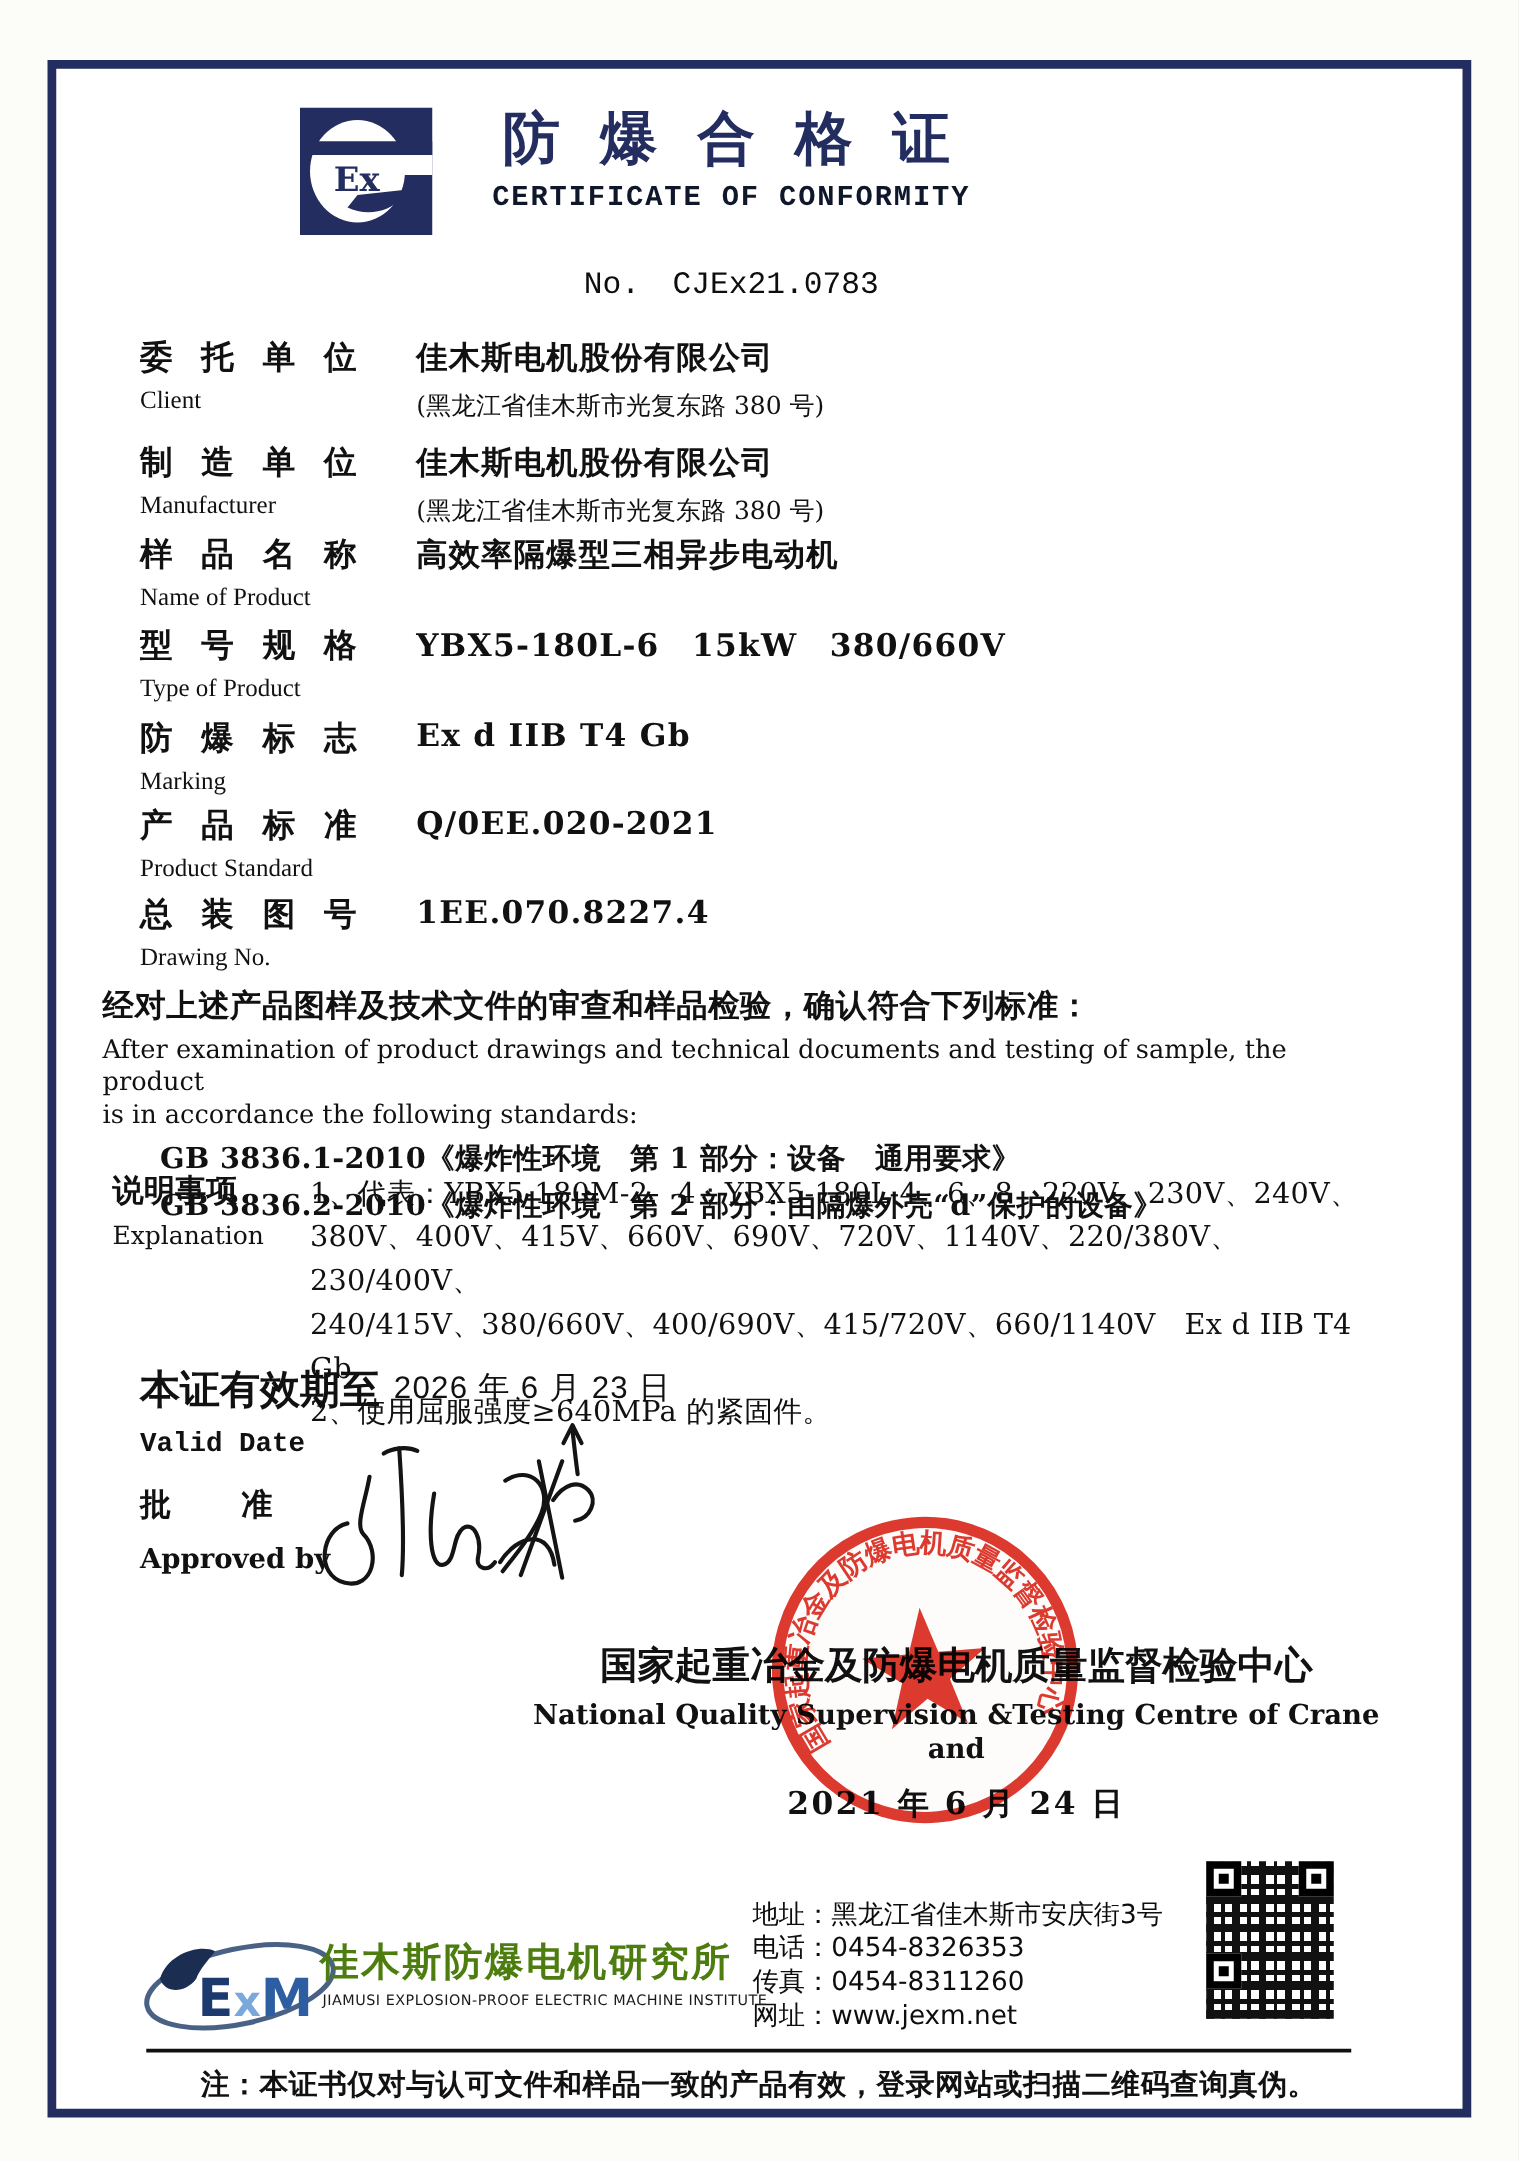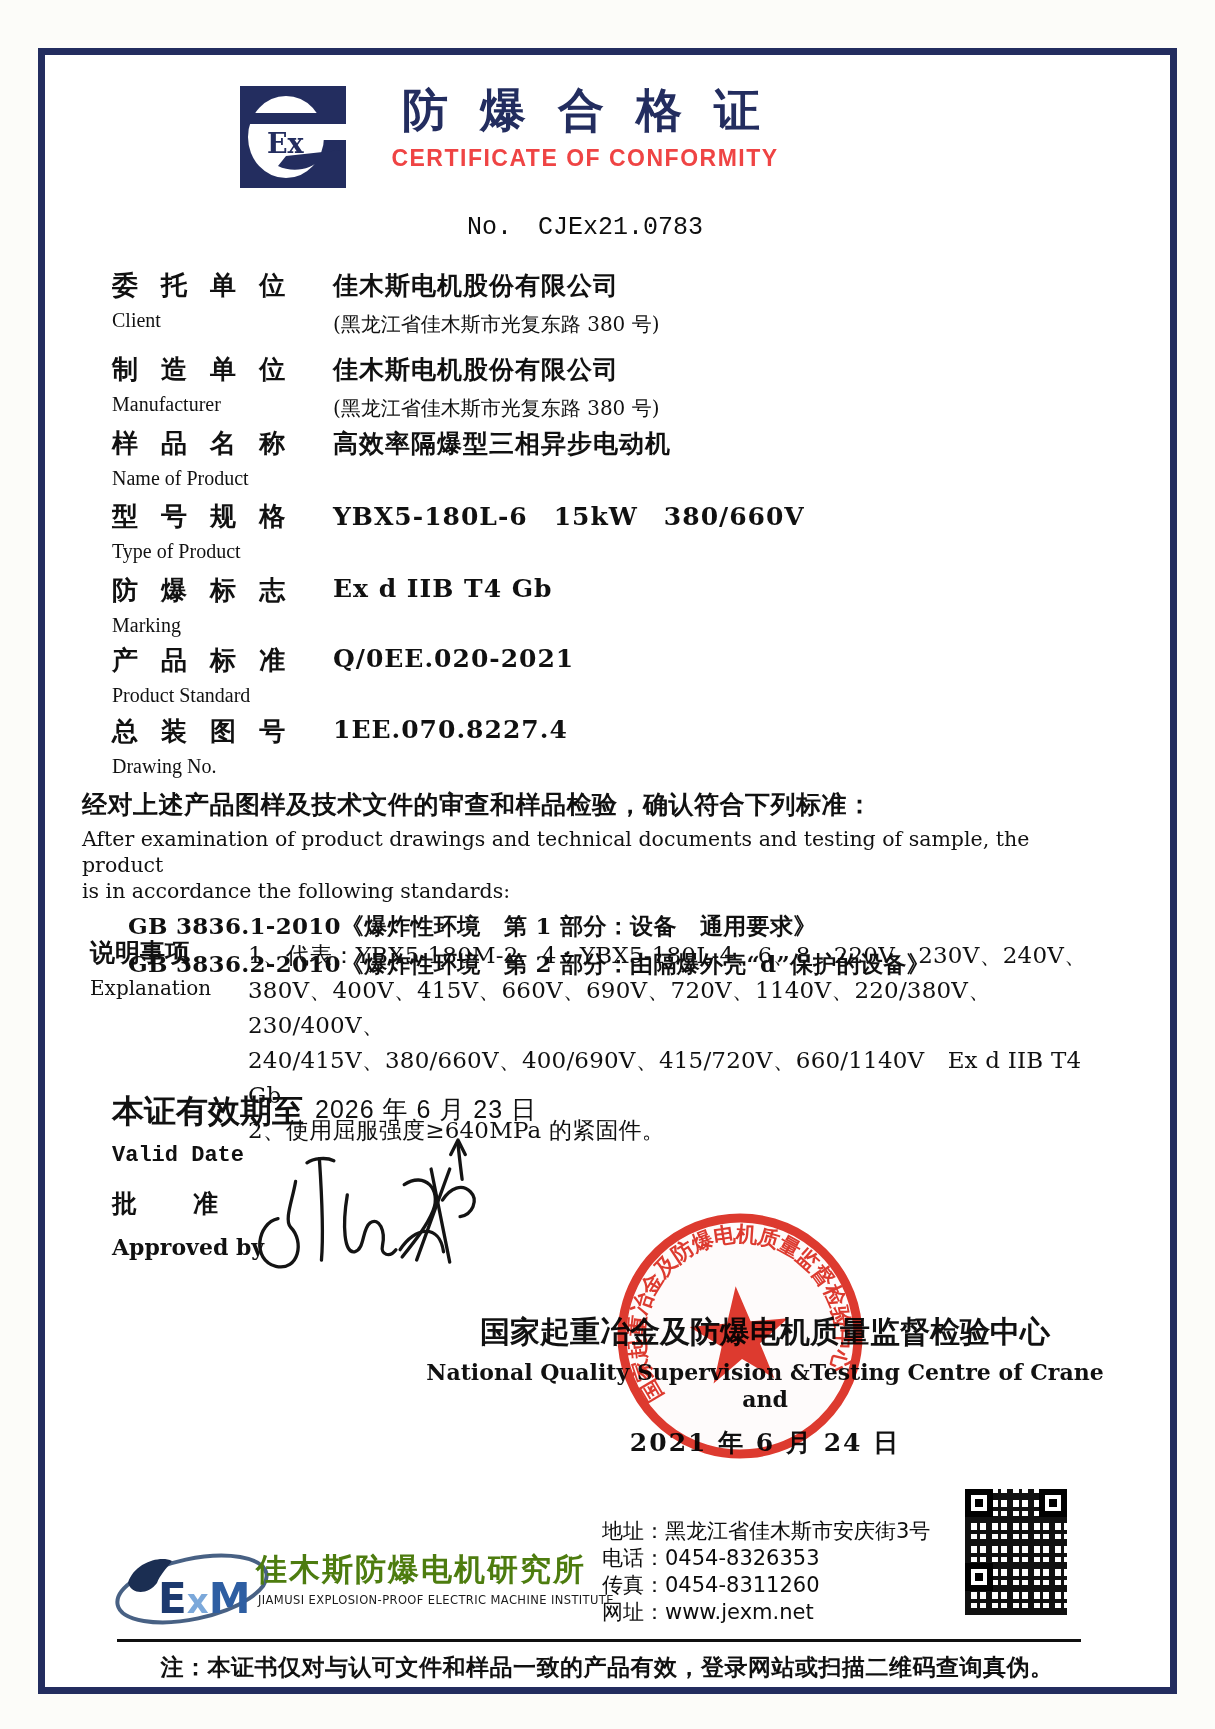--- a/index.html
+++ b/index.html
@@ -6,22 +6,22 @@
   .page{position:relative;width:1215px;height:1729px;background:#fcfcf9;overflow:hidden;
         font-family:"DejaVu Sans","Liberation Sans",sans-serif;color:#111;}
   .frame{position:absolute;left:38px;top:48px;width:1139px;height:1646px;
          border:7px solid #232d5f;background:#fff;box-sizing:border-box;}
 
   
   .logo-ex{position:absolute;left:240px;top:86px;width:106px;height:102px;}
   .title-block{position:absolute;left:350px;top:84px;width:470px;text-align:center;}
   .title-cn{font-family:"DejaVu Serif","Liberation Serif",serif;font-weight:bold;
             font-size:46px;letter-spacing:8px;color:#232d5f;line-height:1.15;white-space:nowrap;}
-  .title-en{font-family:Liberation Sans, sans-serif;font-weight:bold;
-            font-size:23px;letter-spacing:1.5px;color:#ef4444;margin-top:8px;}
+  .title-en{font-family:Liberation Mono, monospace;font-weight:bold;
+            font-size:23px;letter-spacing:1.5px;color:#0f172a;margin-top:8px;}
   .cert-no{position:absolute;left:350px;top:213px;width:470px;text-align:center;
            font-family:Liberation Mono, monospace;font-size:25px;color:#0e0e0e;}
   .cert-no .gap{display:inline-block;width:26px;}
 
   
   .frow{position:absolute;left:112px;width:1000px;display:flex;}
   .r1{top:268px}.r2{top:352px}.r3{top:426px}.r4{top:499px}.r5{top:573px}.r6{top:643px}.r7{top:714px}
   .flab{width:221px;flex:none;}
   .fcn{font-size:26px;font-weight:bold;letter-spacing:7px;white-space:nowrap;}
   .fen{font-family:Liberation Serif, serif;font-size:20px;margin-top:6px;}

